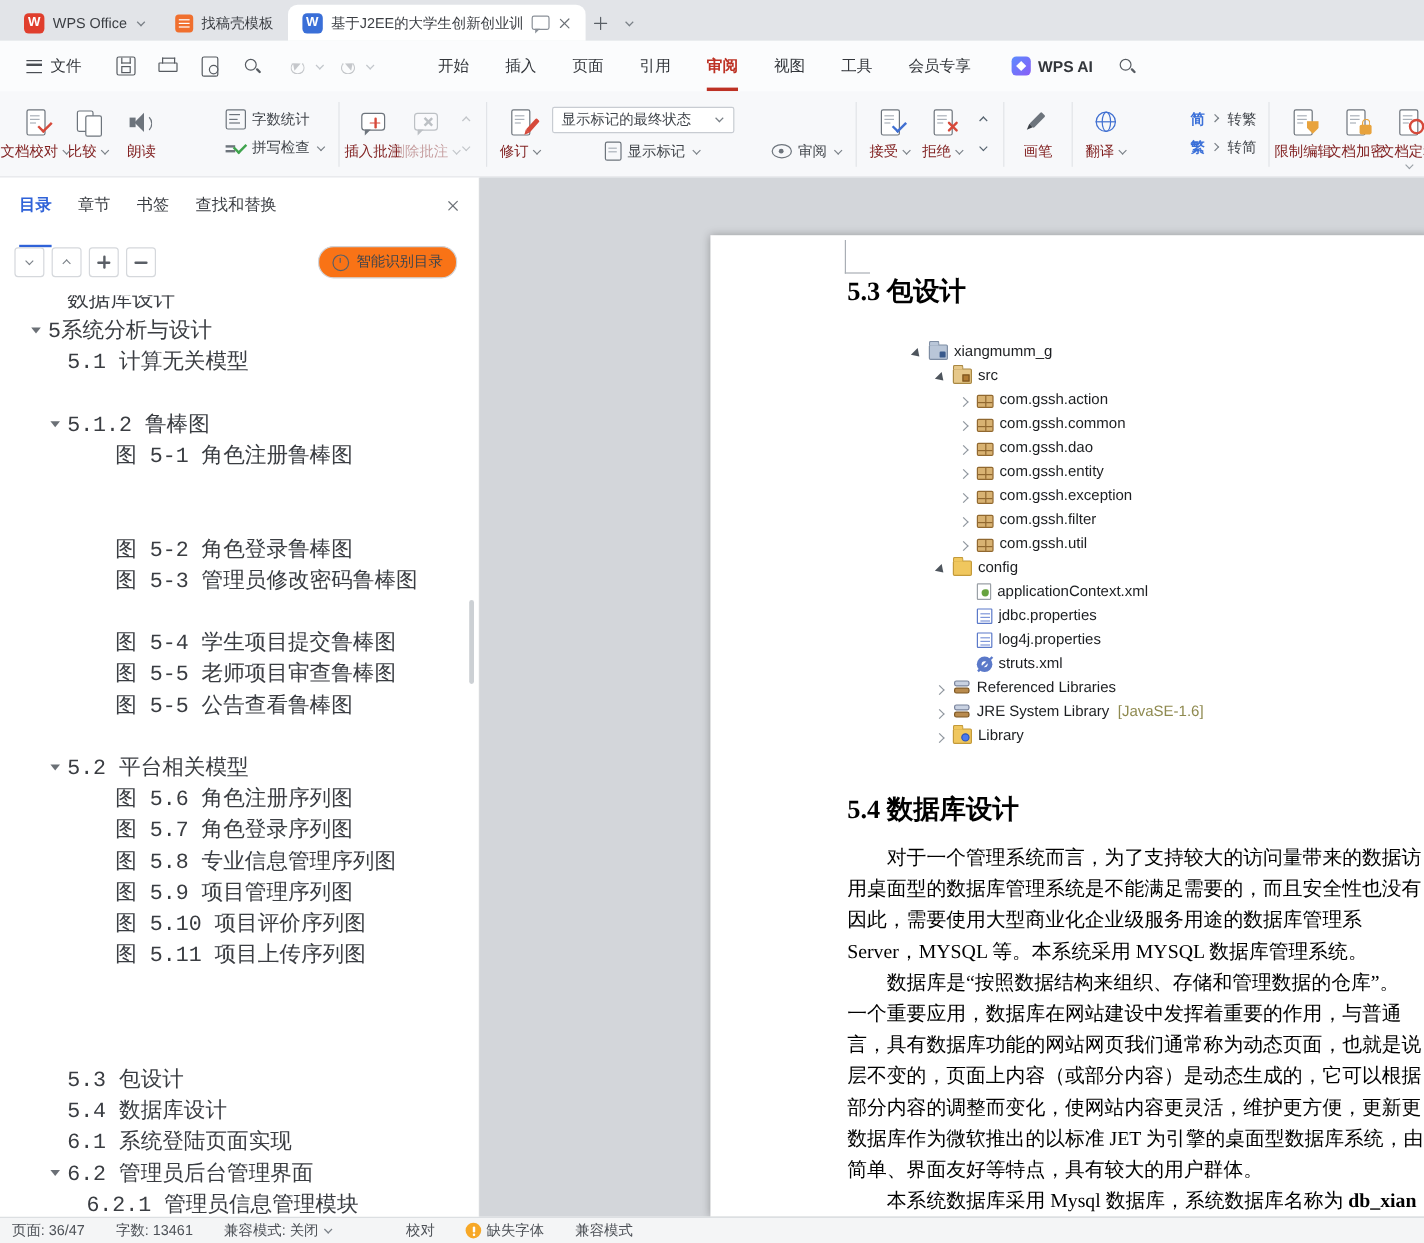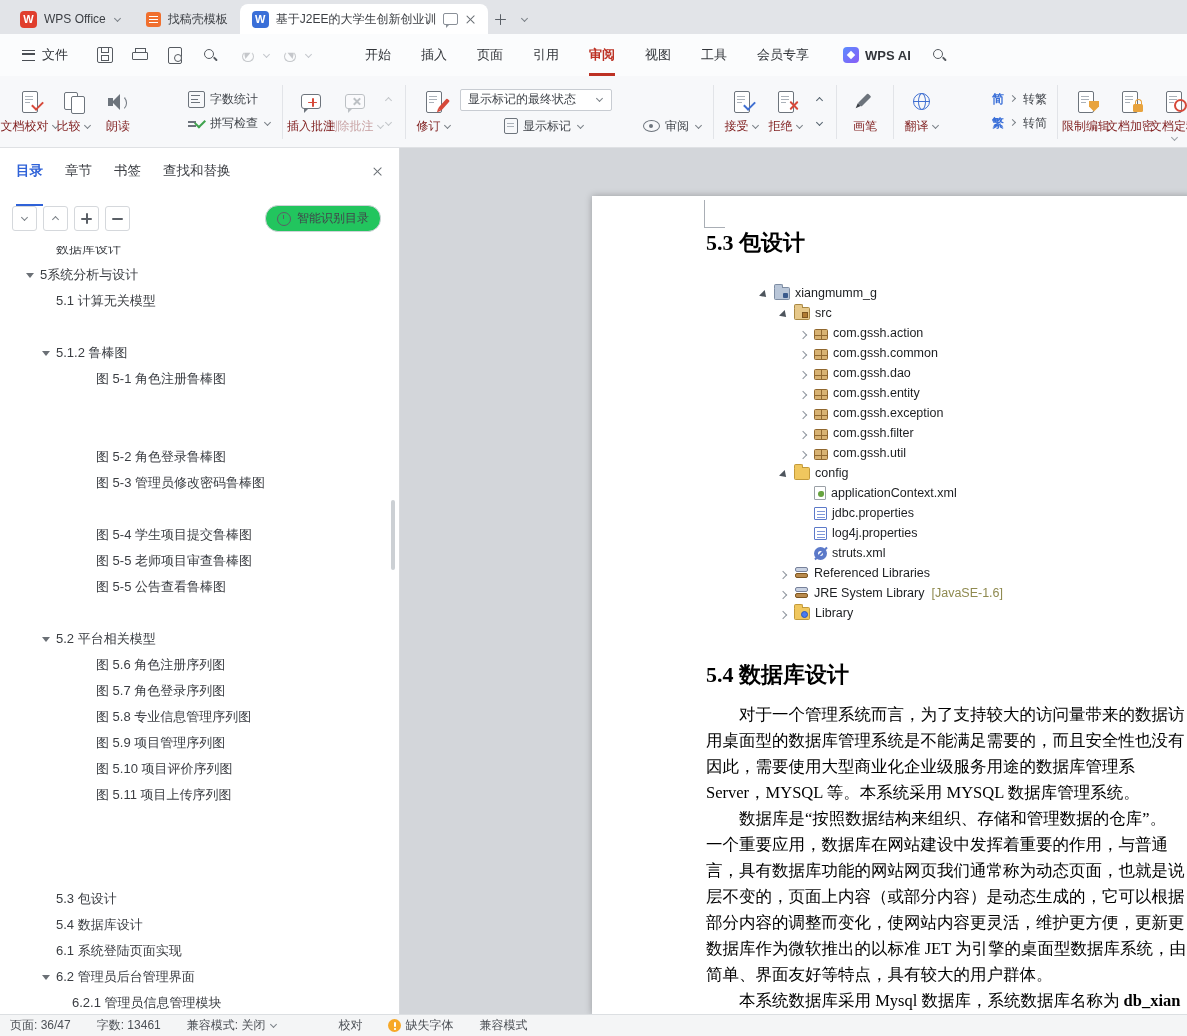--- a/index.html
+++ b/index.html
@@ -142,24 +142,24 @@
   
   .sidebar{position:absolute;left:0;top:148px;width:400px;height:866px;background:#fff;border-right:1px solid #d8dadd;box-sizing:border-box;}
   .stabs{position:absolute;left:16px;top:14px;display:flex;gap:22px;font-size:13.5px;color:#3c3f44;}
   .stab{padding-bottom:24px;border-bottom:2.5px solid transparent;}
   .stab.active{color:#2f62d8;border-bottom-color:#2f62d8;font-weight:bold;}
   .sclose{position:absolute;right:16px;top:18px;}
   .sctrl{position:absolute;left:12px;top:58px;display:flex;gap:6px;}
   .cbtn{width:23px;height:23px;border:1px solid #d5d8dc;border-radius:3px;background:#fff;
         display:flex;align-items:center;justify-content:center;}
   .smartbtn{position:absolute;right:18px;top:57px;height:25px;border:1px solid #d0d3d8;border-radius:13px;
-            display:flex;align-items:center;gap:6px;padding:0 11px;font-size:12px;color:#41454b;background:#22c55e;}
+            display:flex;align-items:center;gap:6px;padding:0 11px;font-size:12px;color:#41454b;background:#f97316;}
   .gauge{width:12px;height:12px;border:1.3px solid #5a5f66;border-radius:50%;position:relative;}
   .gauge::after{content:"";position:absolute;left:5px;top:2px;width:1.4px;height:4px;background:#5a5f66;}
-  .toc{position:absolute;left:0;top:98px;right:8px;bottom:0;overflow:hidden;font-size:13px;color:#3a3d42;}
+  .toc{position:absolute;left:0;top:98px;right:8px;bottom:0;overflow:hidden;font-size:18px;color:#3a3d42;font-family:Liberation Mono, monospace;}
   .trow{height:26px;display:flex;align-items:center;position:relative;white-space:nowrap;}
   .trow .lbl{overflow:hidden;text-overflow:clip;}
   .tri{position:absolute;width:0;height:0;border-left:4px solid transparent;border-right:4px solid transparent;border-top:5px solid #6b7076;top:11px;}
   .lv1{padding-left:40px;} .lv1 .tri{left:26px;}
   .lv2{padding-left:56px;} .lv2 .tri{left:42px;}
   .lv3{padding-left:96px;}
   .lv3b{padding-left:72px;}
   .clip{margin-top:-10px;}
   .g1{margin-top:26px;} .g2{margin-top:52px;} .g3{margin-top:78px;}
   .sscroll{position:absolute;right:4px;top:352px;width:4px;height:70px;border-radius:2px;background:#ccd0d4;}

